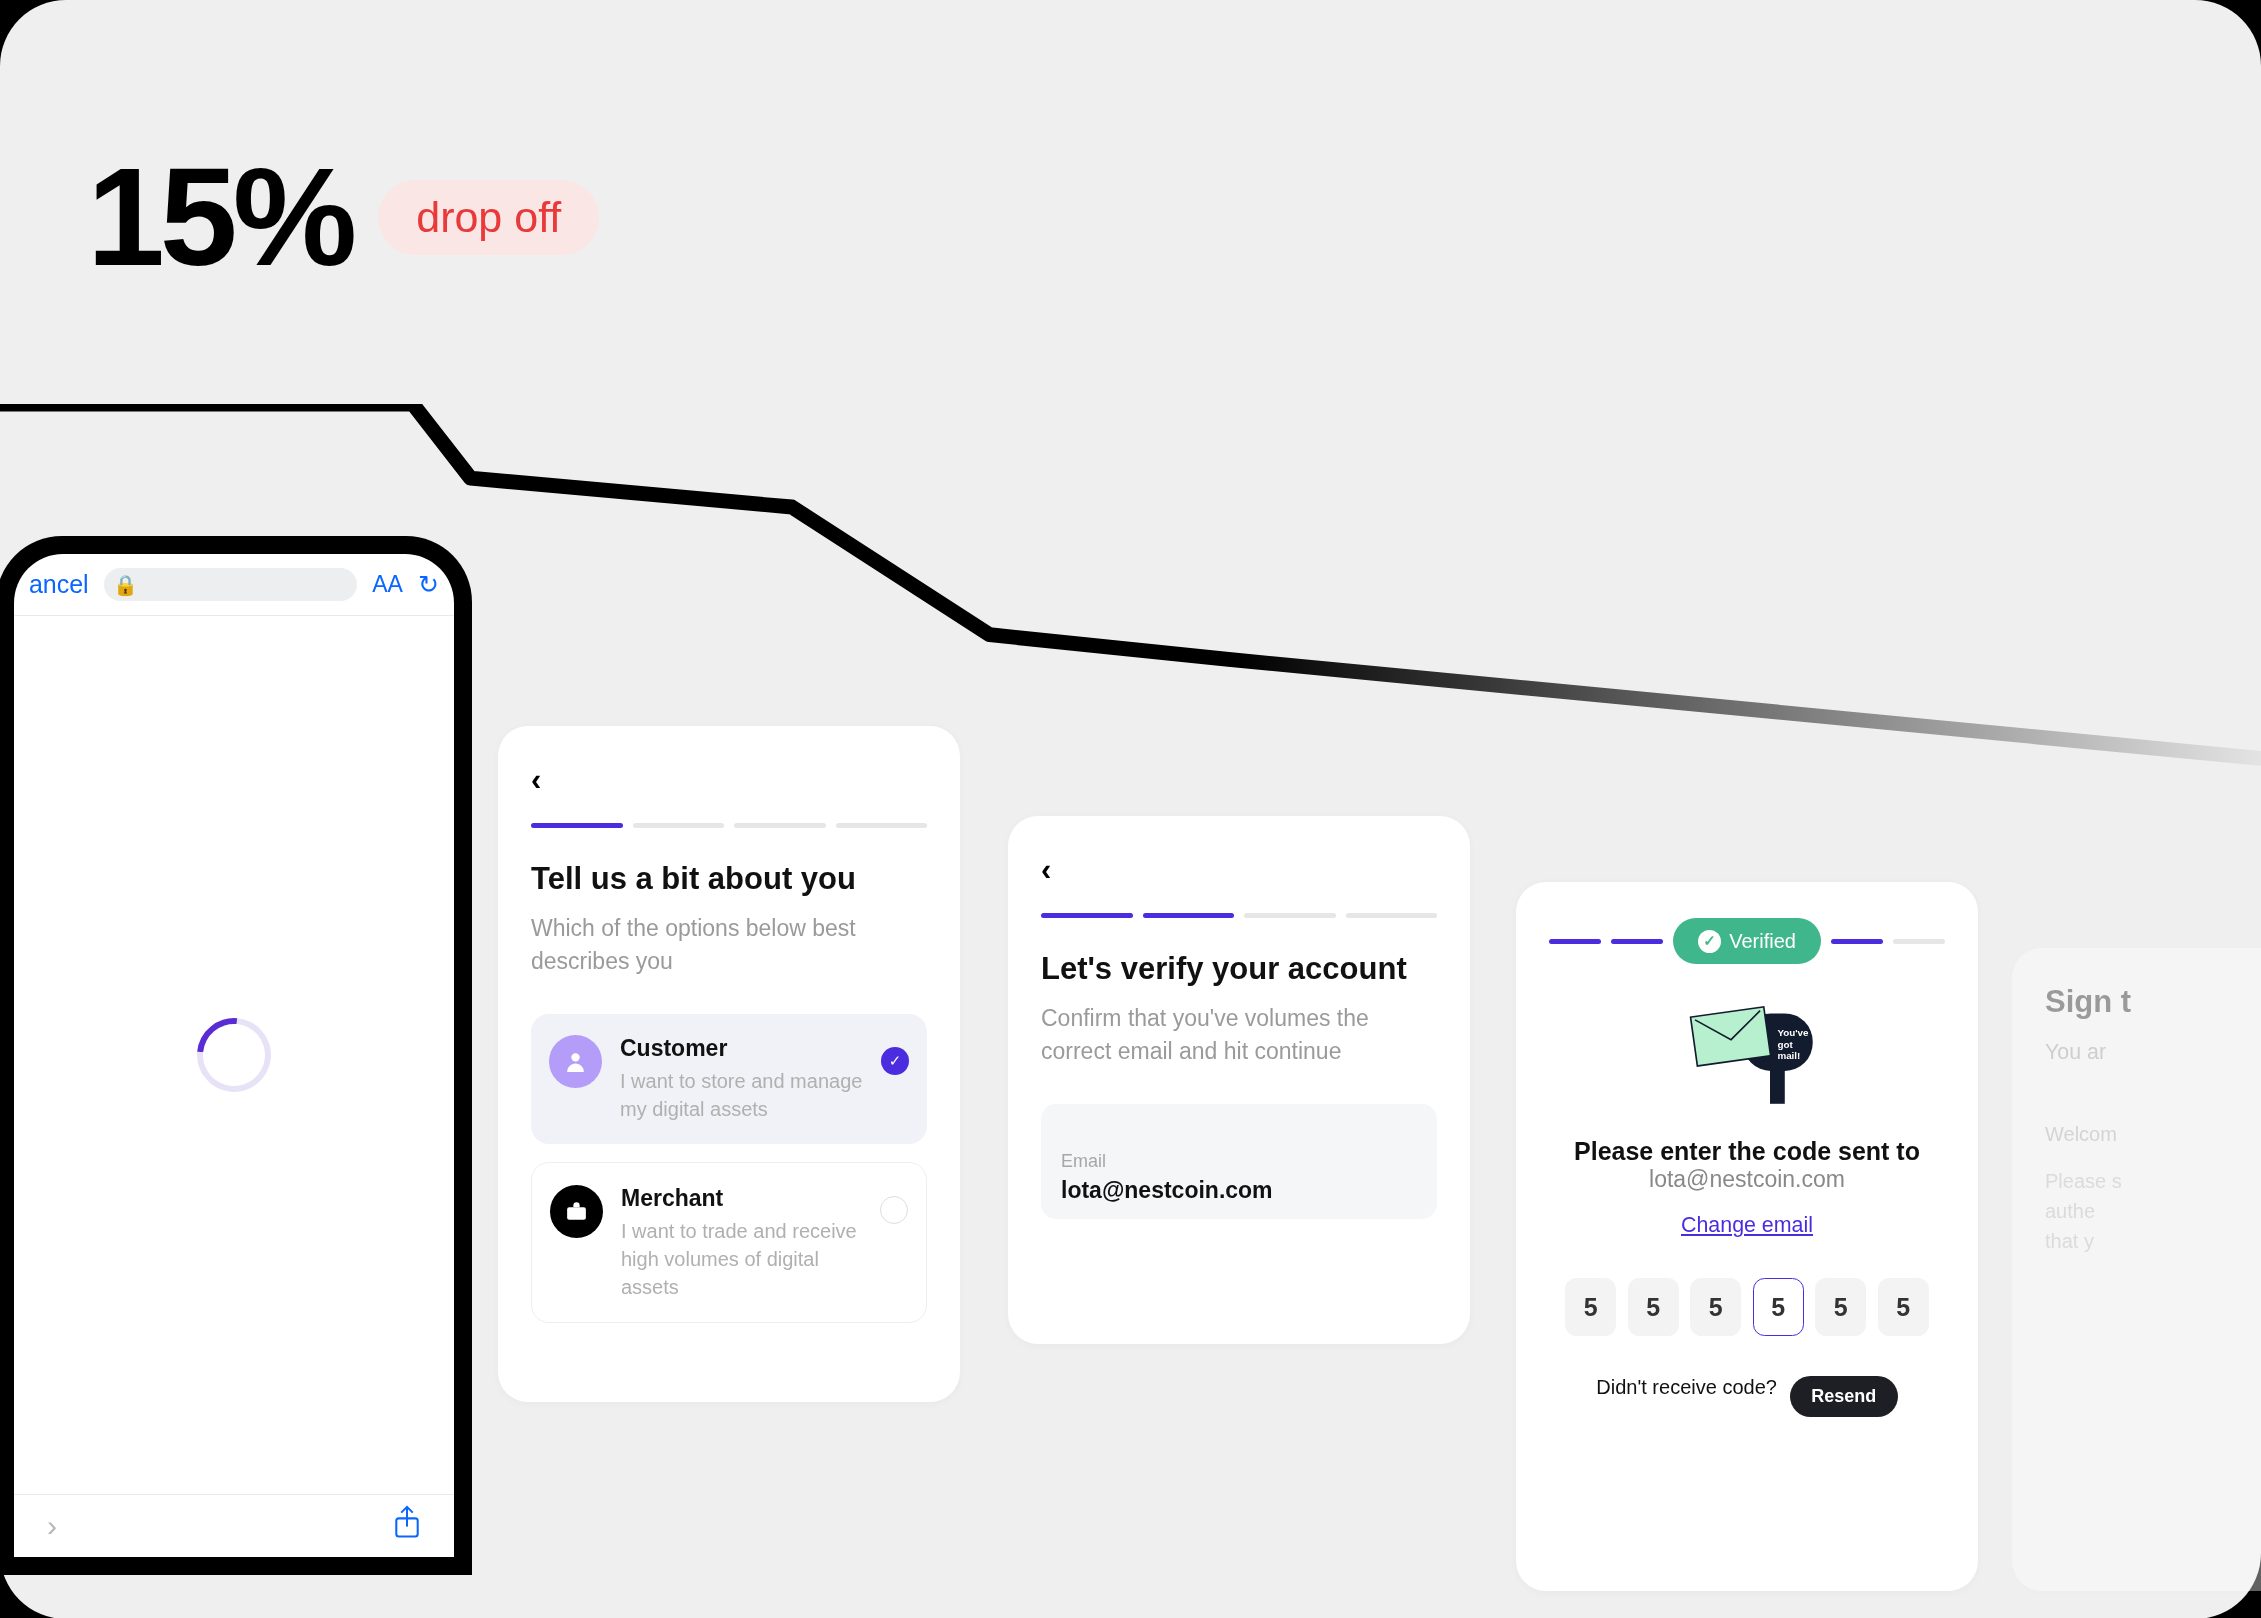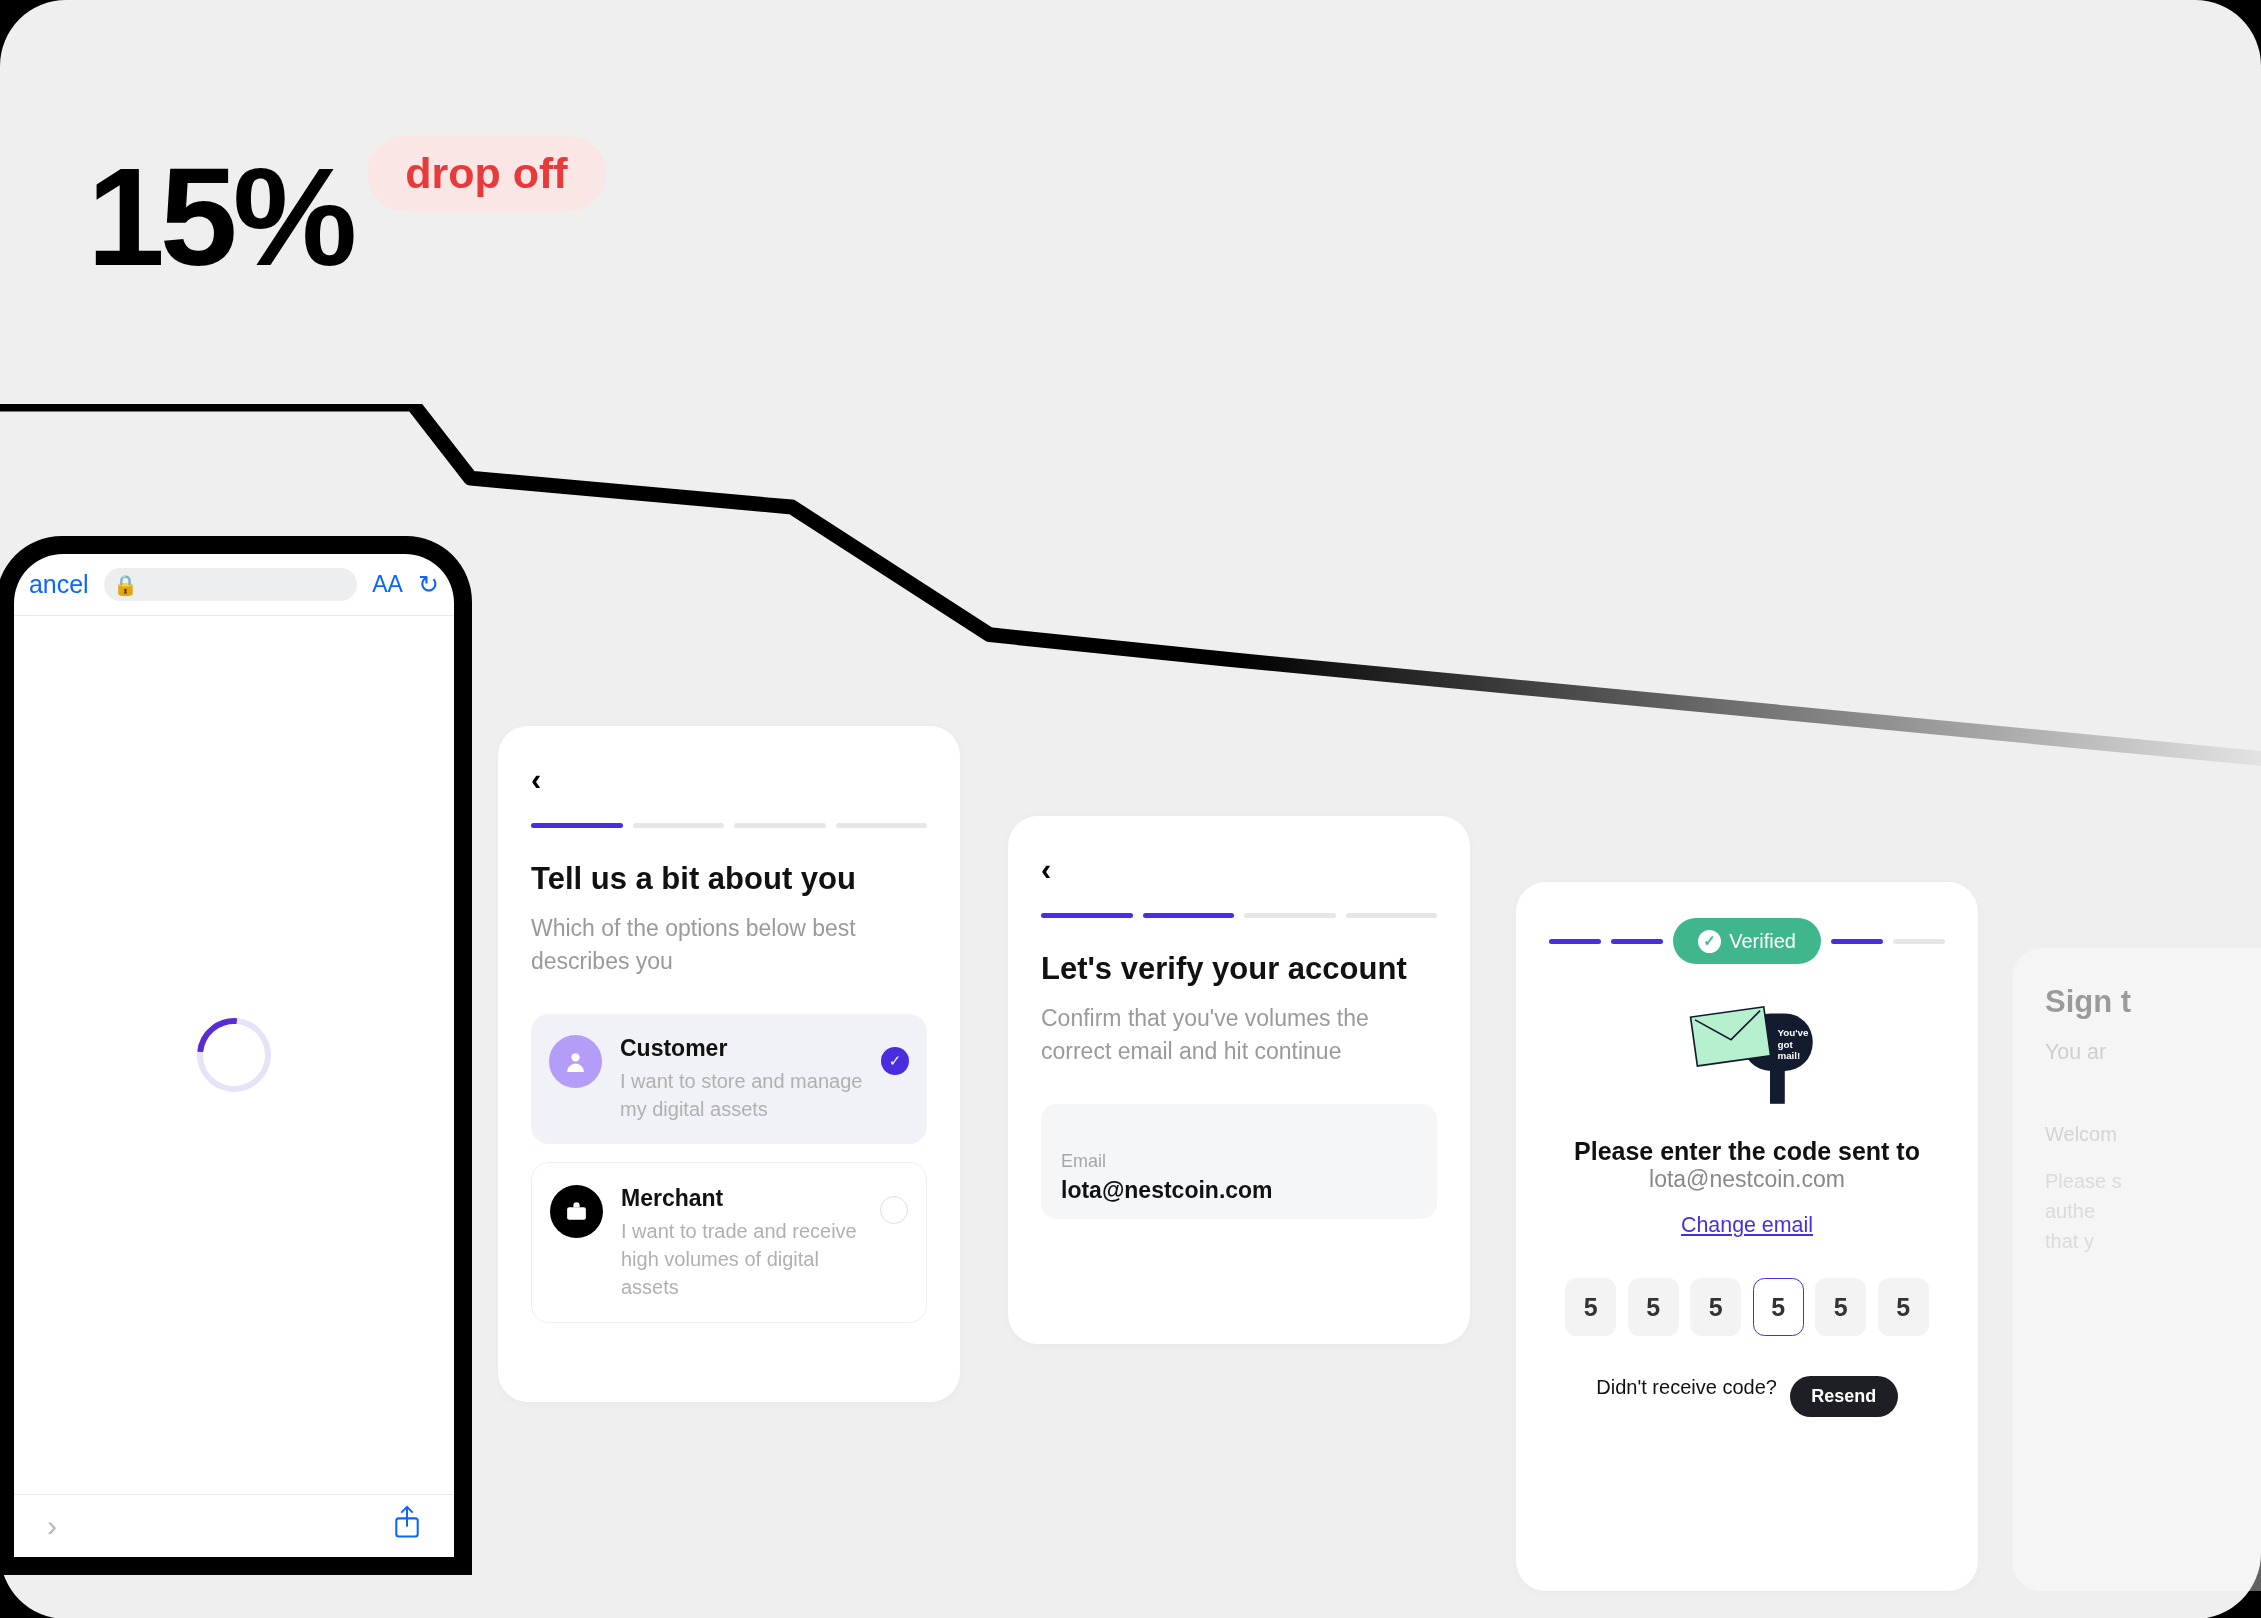--- a/index.html
+++ b/index.html
@@ -17,36 +17,36 @@
   width: 2261px;
   height: 1619px;
   background: #efefef;
   border-radius: 66px;
 }
 .stat {
   position: absolute;
   top: 136px;
   left: 87px;
   display: flex;
-  align-items: flex-start;
-  gap: 15px;
+  align-items: center;
+  gap: 26px;
 }
 .stat-pct {
   font-size: 140px;
   font-weight: 600;
   letter-spacing: -5px;
   color: #000;
 }
 .stat-pill {
   background: #fbe6e6;
   color: #e83a3a;
   font-size: 43px;
   padding: 13px 38px;
   border-radius: 49px;
-  font-weight: 700;
+  font-weight: 400;
 }
 .funnel-line {
   position: absolute;
   top: 404px;
   left: 0;
   width: 2261px;
   height: 412px;
   pointer-events: none;
 }
 

